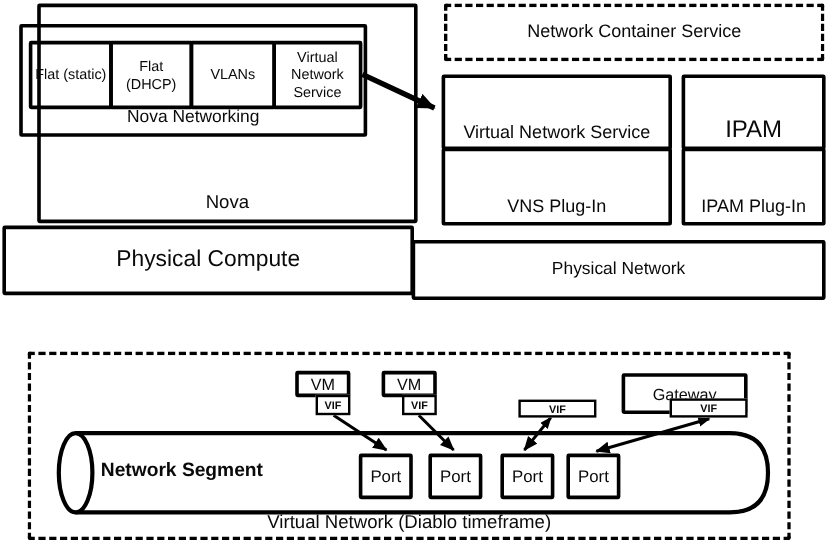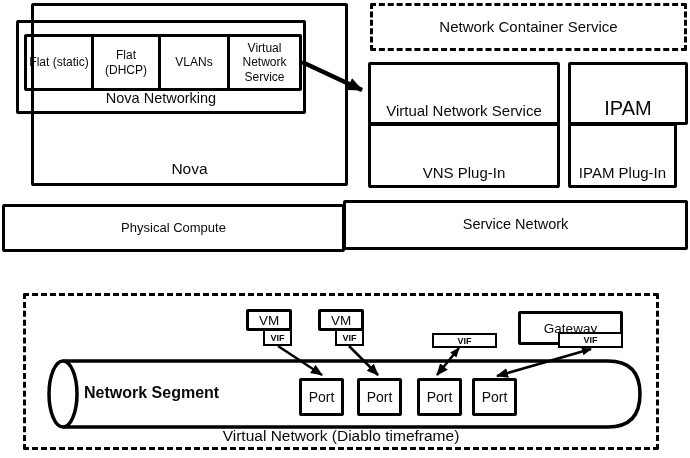--- a/index.html
+++ b/index.html
@@ -80,29 +80,29 @@
   <div class="abs solidbox bottomlabel" style="left:368px;top:62px;width:192px;height:63px;padding-bottom:2px;font-size:15px;">
     <span class="lbl">Virtual Network Service</span>
   </div>
   <div class="abs solidbox bottomlabel" style="left:368px;top:123px;width:192px;height:65px;padding-bottom:3px;font-size:15px;">
     <span class="lbl">VNS Plug-In</span>
   </div>
 
   <div class="abs solidbox bottomlabel" style="left:568px;top:62px;width:120px;height:63px;padding-bottom:2px;font-size:20px;">
     <span class="lbl">IPAM</span>
   </div>
-  <div class="abs solidbox bottomlabel" style="left:568px;top:123px;width:109px;height:65px;padding-bottom:3px;font-size:15px;">
+  <div class="abs solidbox bottomlabel" style="left:568px;top:123px;width:120px;height:65px;padding-bottom:3px;font-size:15px;">
     <span class="lbl">IPAM Plug-In</span>
   </div>
 
-  <div class="abs solidbox center" style="left:2px;top:204px;width:343px;height:48px;font-size:13px;">
+  <div class="abs solidbox center" style="left:2px;top:188px;width:343px;height:58px;font-size:19px;">
     <span class="lbl">Physical Compute</span>
   </div>
   <div class="abs solidbox center" style="left:343px;top:200px;width:345px;height:50px;font-size:14.5px;">
-    <span class="lbl">Service Network</span>
+    <span class="lbl">Physical Network</span>
   </div>
 
   <div class="abs dashedbox" style="left:23px;top:293px;width:636px;height:157px;border-width:3.5px;"></div>
 
   <div class="abs" style="left:84px;top:384px;font-size:16px;font-weight:600;">Network Segment</div>
 
   <div class="abs solidbox center whitefill" style="left:246px;top:309px;width:46px;height:22px;font-size:13.5px;">
     <span>VM</span>
   </div>
   <div class="abs center whitefill" style="left:263px;top:329px;width:29px;height:17px;border:2.5px solid #000;font-size:9px;font-weight:600;">

